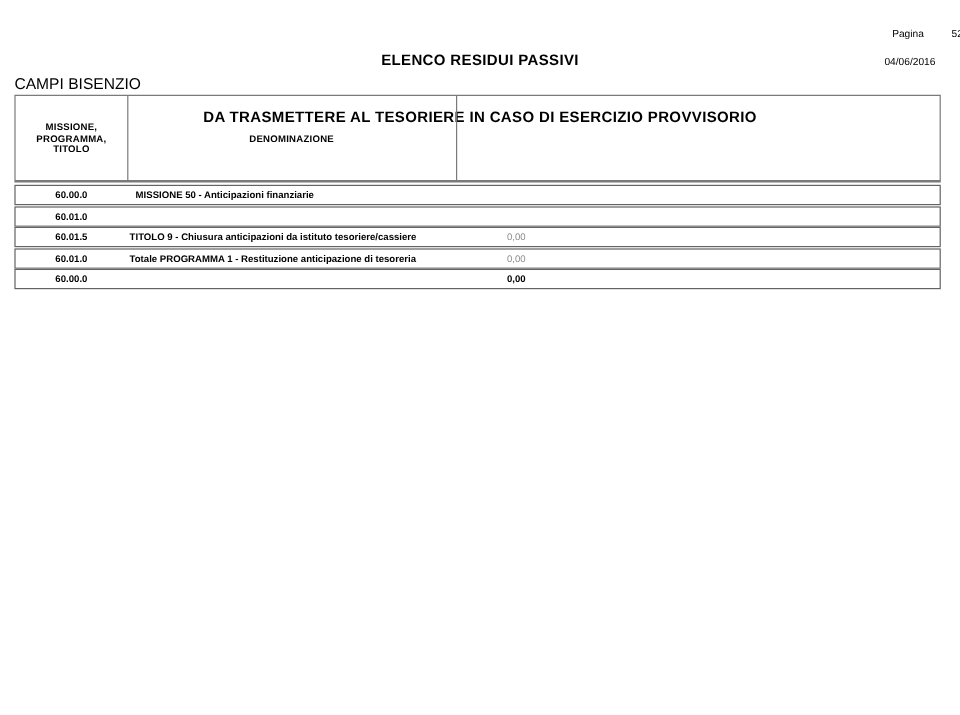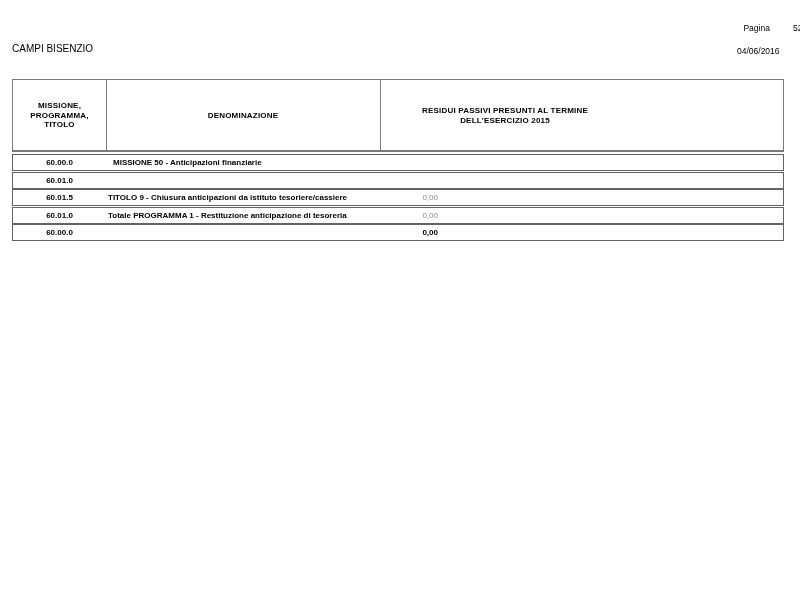--- a/index.html
+++ b/index.html
@@ -40,22 +40,22 @@
     white-space: pre;
   }
   .page-meta .num { margin-left: 23px; }
   .doc-date {
     position: absolute;
     top: 46px; left: 737px;
     font-size: 8.5px;
   }
   .entity {
     position: absolute;
-    top: 43px; left: 12px;
-    font-size: 10px;
+    top: 62px; left: 12px;
+    font-size: 13px;
   }
 
   
   .thead {
     position: absolute;
     left: 12px; top: 79px;
     width: 772px; height: 73px;
     border: 1px solid var(--border-header);
     border-bottom-width: 2px;
   }
@@ -119,42 +119,42 @@
   .r1 { top: 172px; }
   .r2 { top: 189px; padding-left: 20px; }
   .r3 { top: 207px; }
   .r4 { top: 224px; }
 </style>
 </head>
 <body>
 
 <div class="page">
 
+  <div class="title-block">
+    <div>ELENCO RESIDUI PASSIVI</div>
+    <div>DA TRASMETTERE AL TESORIERE IN CASO DI ESERCIZIO PROVVISORIO</div>
+  </div>
 
   <div class="page-meta">
     <span>Pagina</span><span class="num">52</span>
   </div>
 
   <div class="doc-date">04/06/2016</div>
 
   <div class="entity">CAMPI BISENZIO</div>
 
   <div class="thead">
     <div class="vline vline-1"></div>
     <div class="vline vline-2"></div>
     <div class="th th-col1">
       <div>MISSIONE,</div>
       <div>PROGRAMMA,</div>
       <div>TITOLO</div>
     </div>
     <div class="th th-col2">DENOMINAZIONE</div>
-    <div class="th th-col3">
-      <div>RESIDUI PASSIVI PRESUNTI AL TERMINE</div>
-      <div>DELL'ESERCIZIO 2015</div>
-    </div>
   </div>
 
   <div class="row r0 row-mission">
     <span class="code">60.00.0</span>
     <span class="label">MISSIONE 50 - Anticipazioni finanziarie</span>
     <span class="value"></span>
   </div>
 
   <div class="row r1">
     <span class="code">60.01.0</span>

